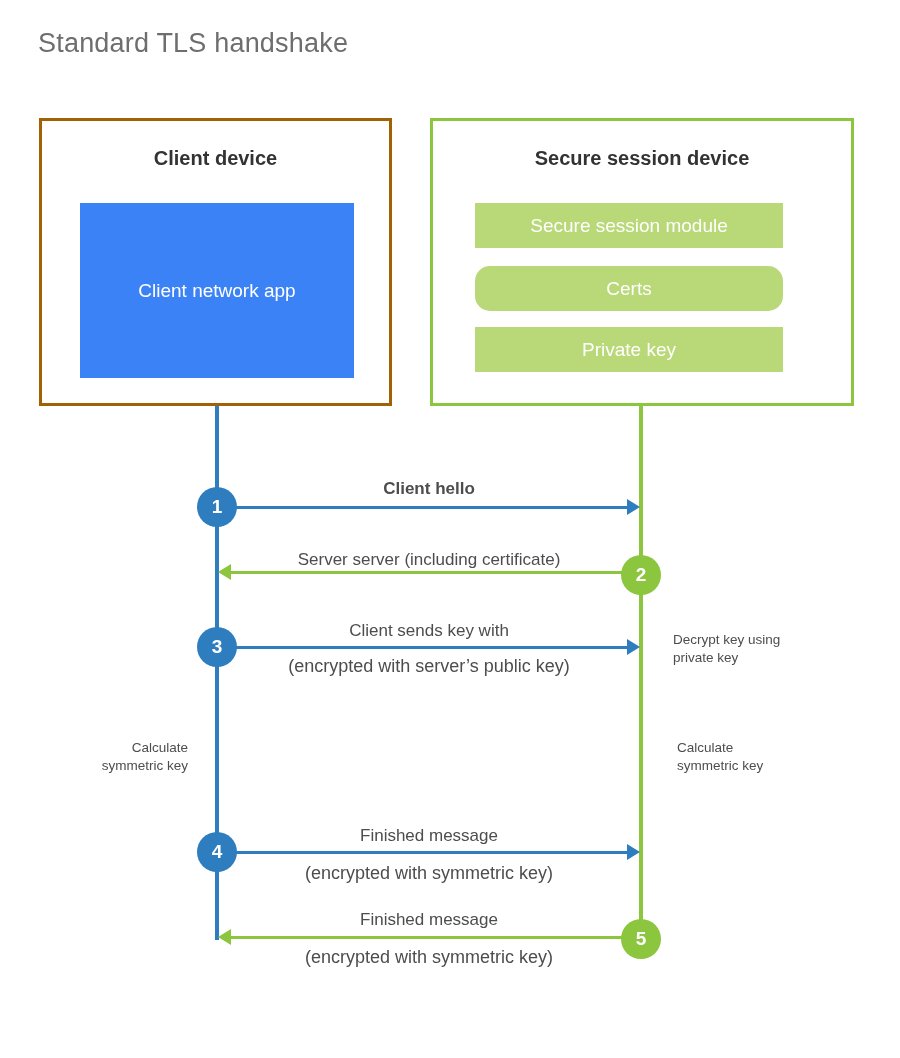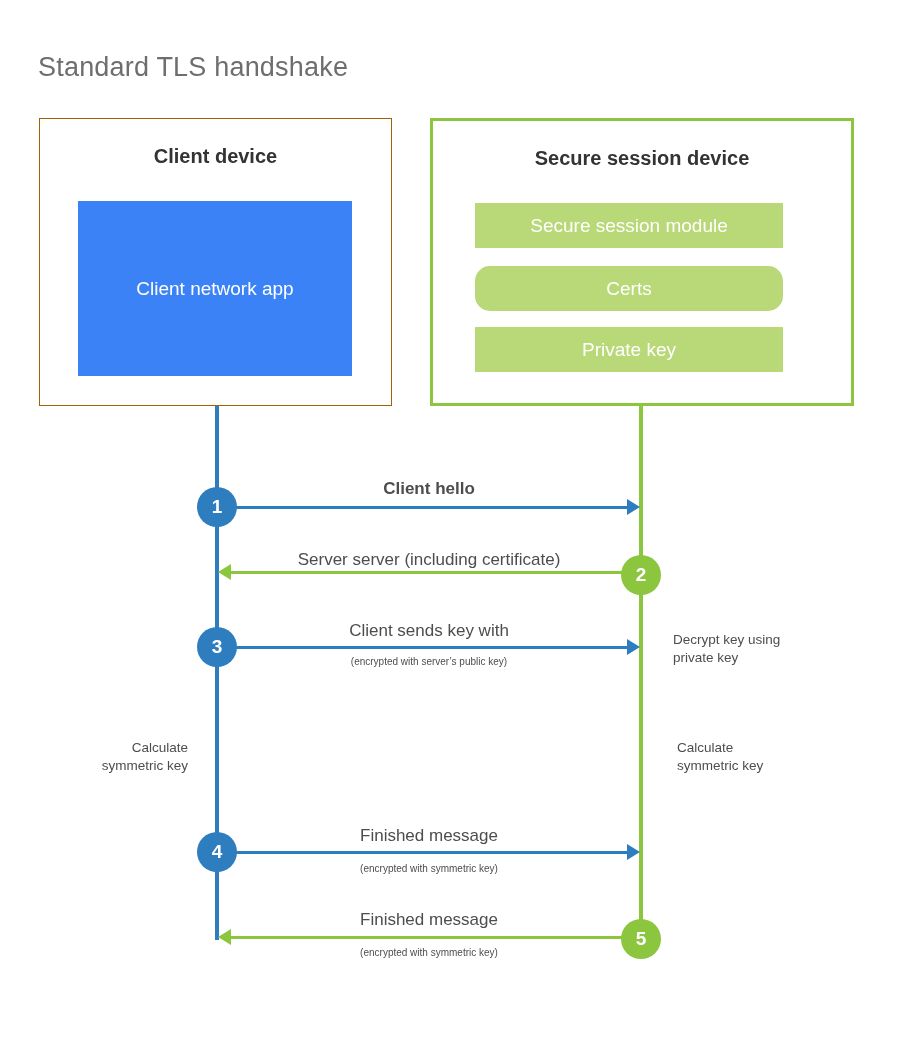--- a/index.html
+++ b/index.html
@@ -26,35 +26,34 @@
   
   .page-title {
     position: absolute;
     left: 38px;
     top: 28px;
     font-size: 27px;
     font-weight: 300;
     letter-spacing: 0.2px;
     color: #6e6e6e;
     white-space: nowrap;
-    margin-top: 24px;
   }
 
   
   .party-box {
     position: absolute;
     background: #ffffff;
     box-sizing: border-box;
   }
   .party-box.client {
     left: 39px;
     top: 118px;
     width: 353px;
     height: 288px;
-    border: 1px solid #a16207;
+    border: 3px solid #a16207;
   }
   .party-box.server {
     left: 430px;
     top: 118px;
     width: 424px;
     height: 288px;
     border: 3px solid #8CC63F;
   }
   .party-title {
     position: absolute;
@@ -153,21 +152,21 @@
   
   .msg-label {
     position: absolute;
     font-size: 17px;
     color: #4d4d4d;
     text-align: center;
     white-space: nowrap;
   }
   .msg-sublabel {
     position: absolute;
-    font-size: 10px;
+    font-size: 18px;
     color: #4d4d4d;
     text-align: center;
     white-space: nowrap;
   }
   .side-note {
     position: absolute;
     font-size: 13.5px;
     line-height: 1.35;
     color: #4d4d4d;
     white-space: pre-line;

